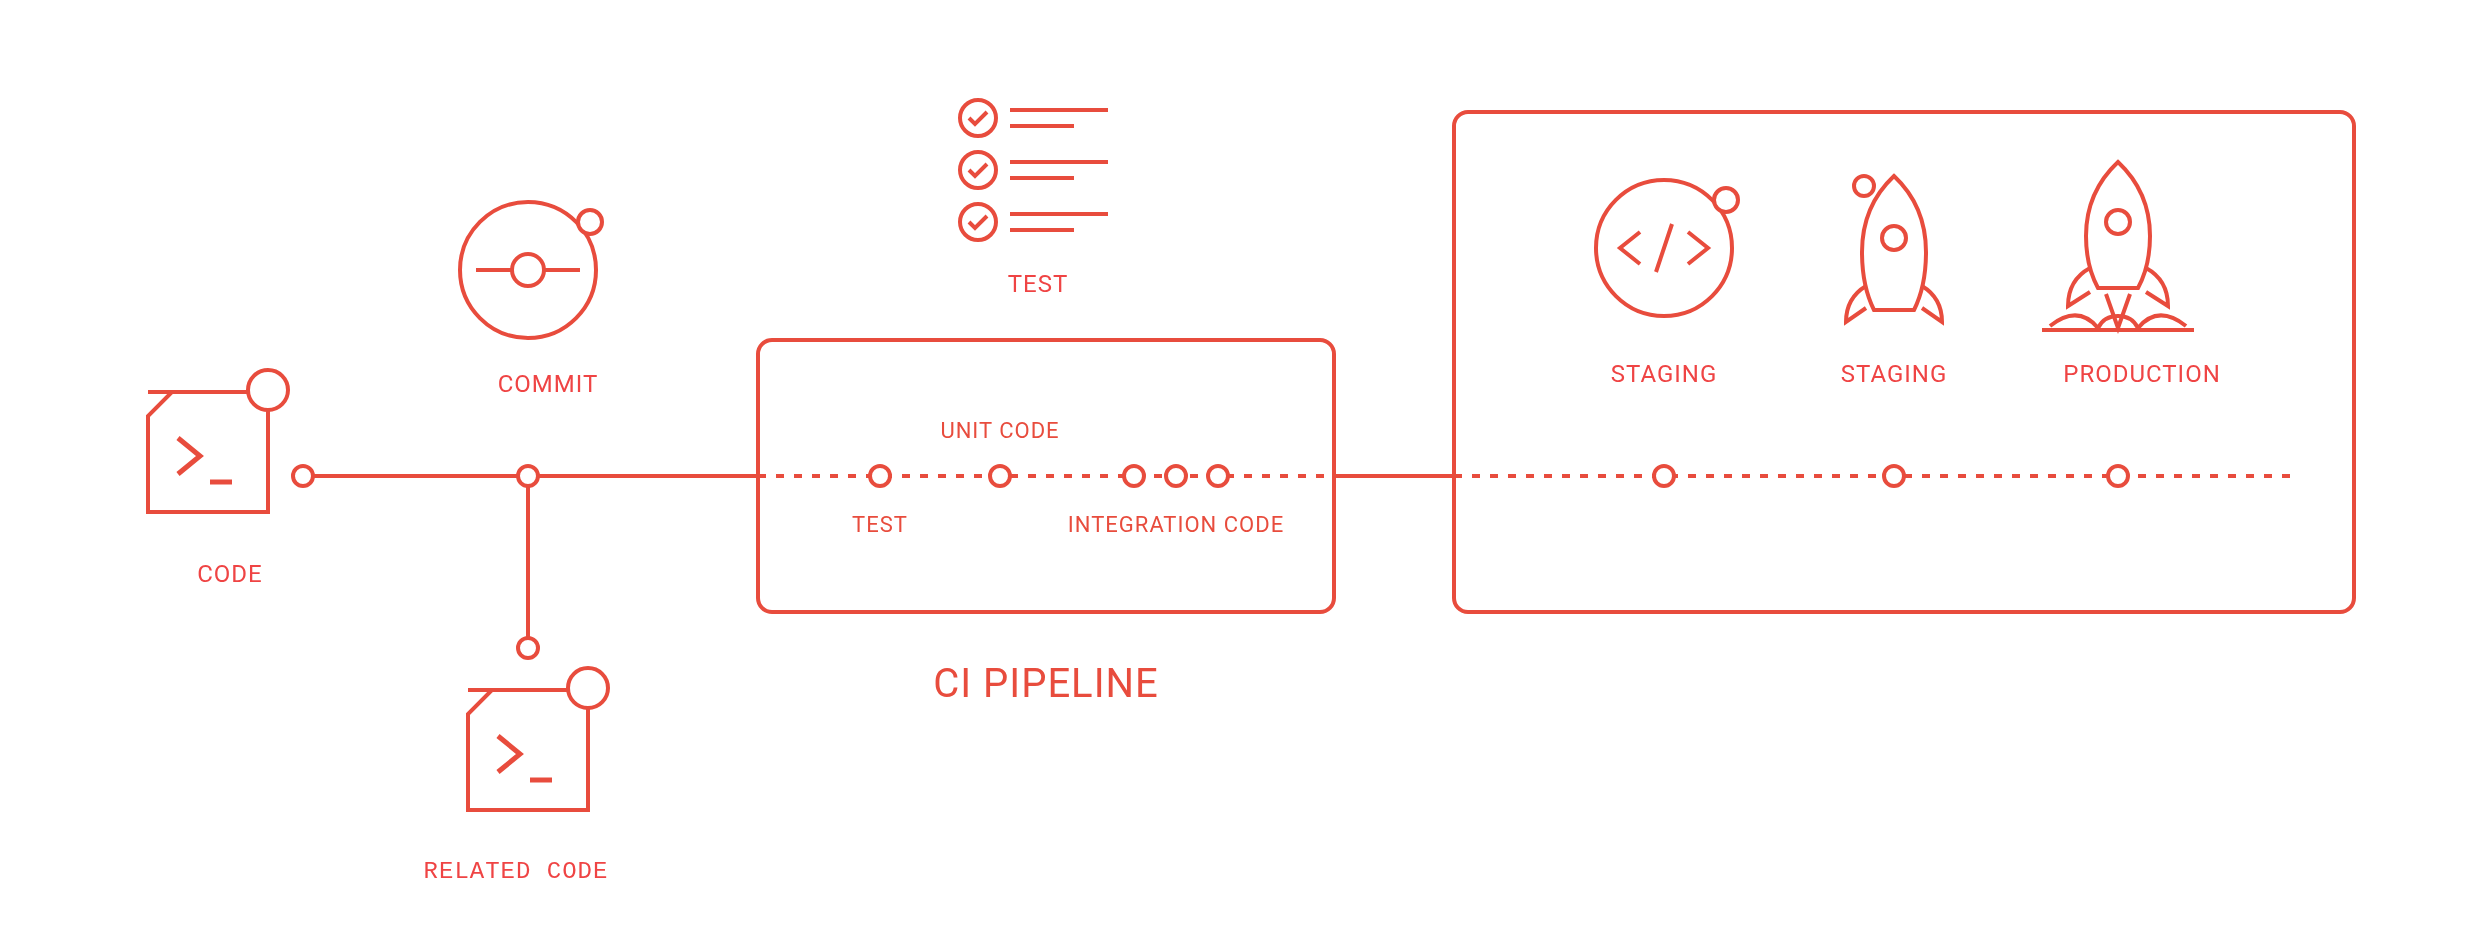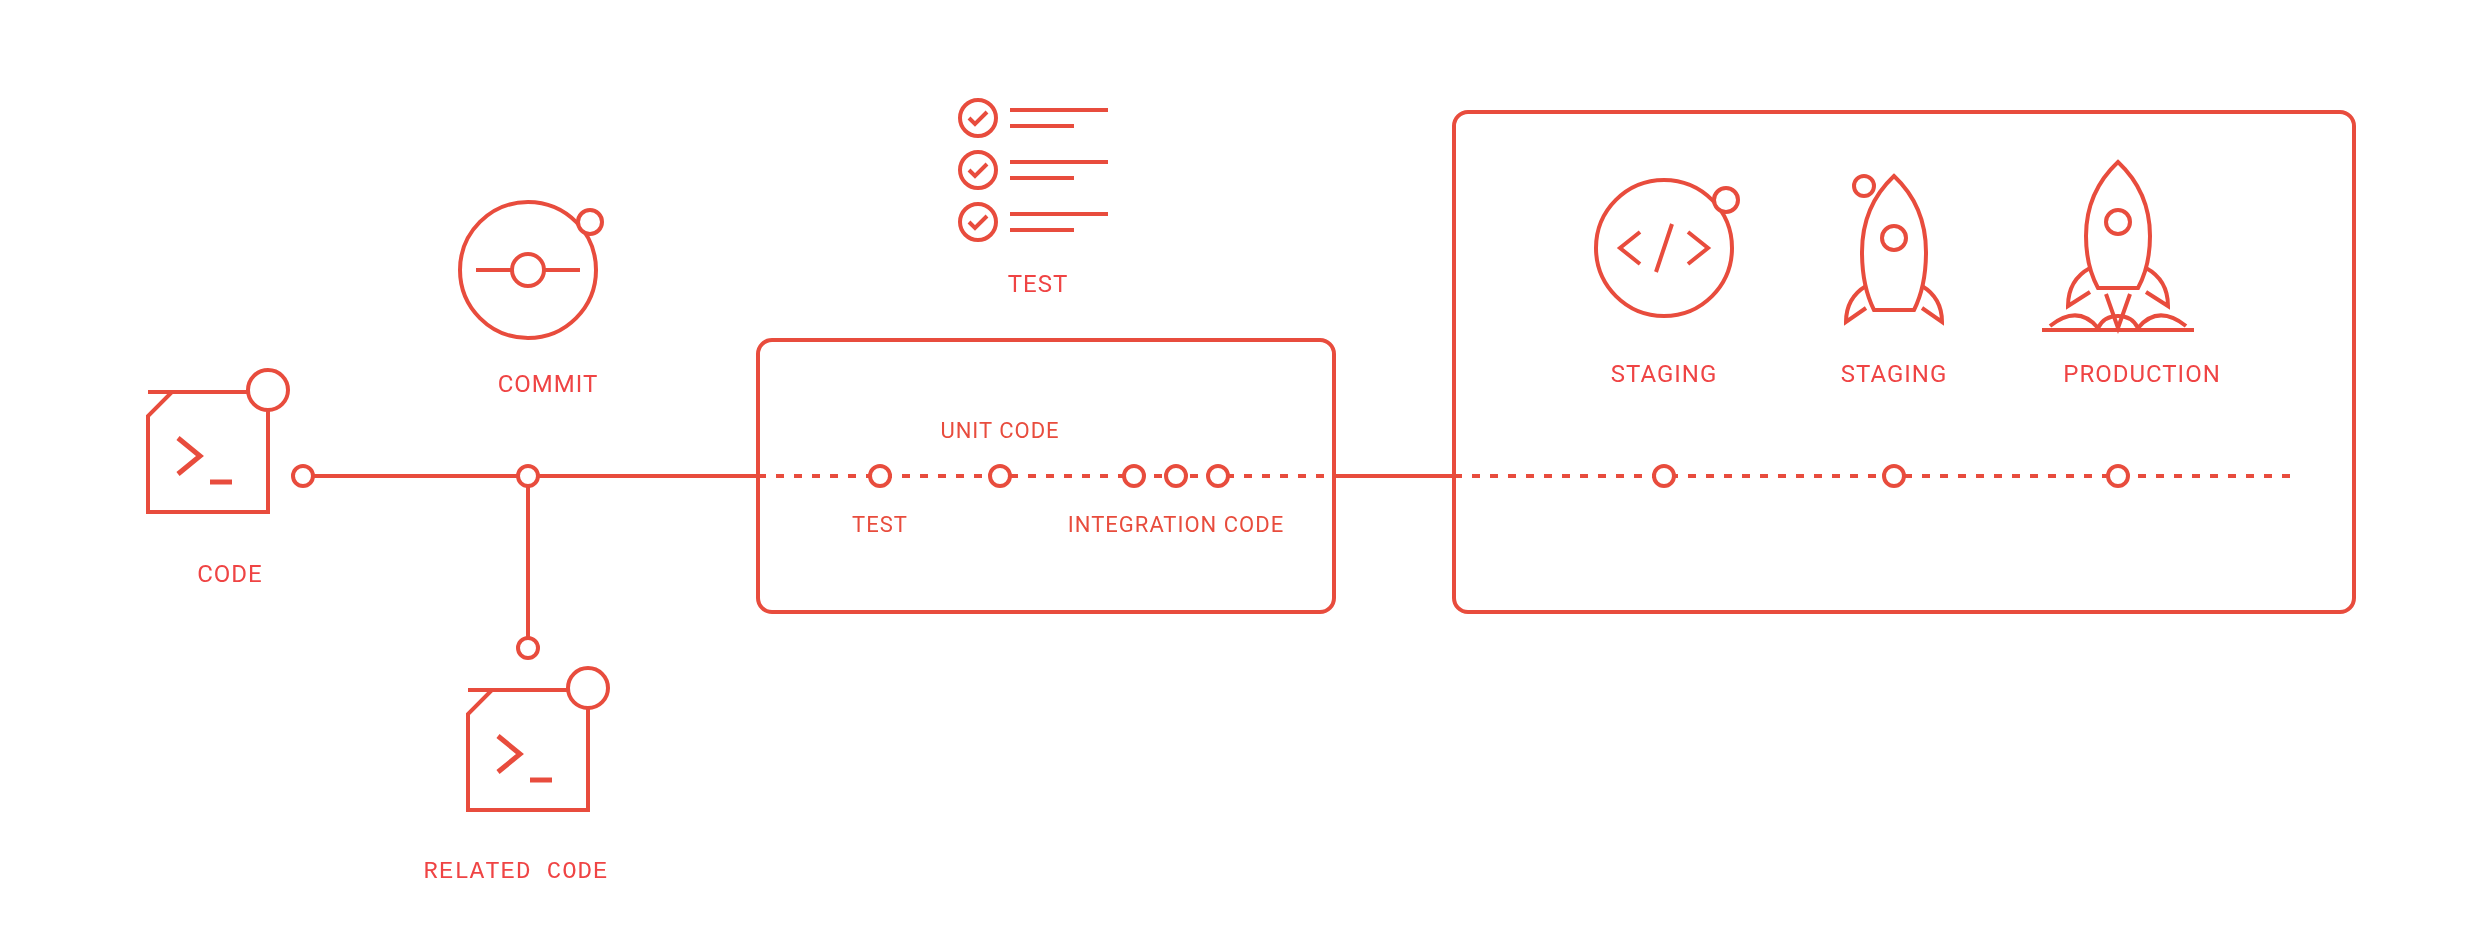--- a/index.html
+++ b/index.html
@@ -163,14 +163,15 @@
 <div class="label" style="left:1038px; top:270px;">TEST</div>
 
 <div class="ci-label-small" style="left:1000px; top:418px;">UNIT CODE</div>
 <div class="ci-label-small" style="left:880px; top:512px;">TEST</div>
 <div class="ci-label-small" style="left:1176px; top:512px;">INTEGRATION CODE</div>
 
 <div class="label" style="left:1664px; top:360px;">STAGING</div>
 <div class="label" style="left:1894px; top:360px;">STAGING</div>
 <div class="label" style="left:2118px; top:360px;margin-left:24px;">PRODUCTION</div>
 
+<div class="title-label" style="left:1046px; top:660px;">CI PIPELINE</div>
 
 </div>
 
 </body></html>

